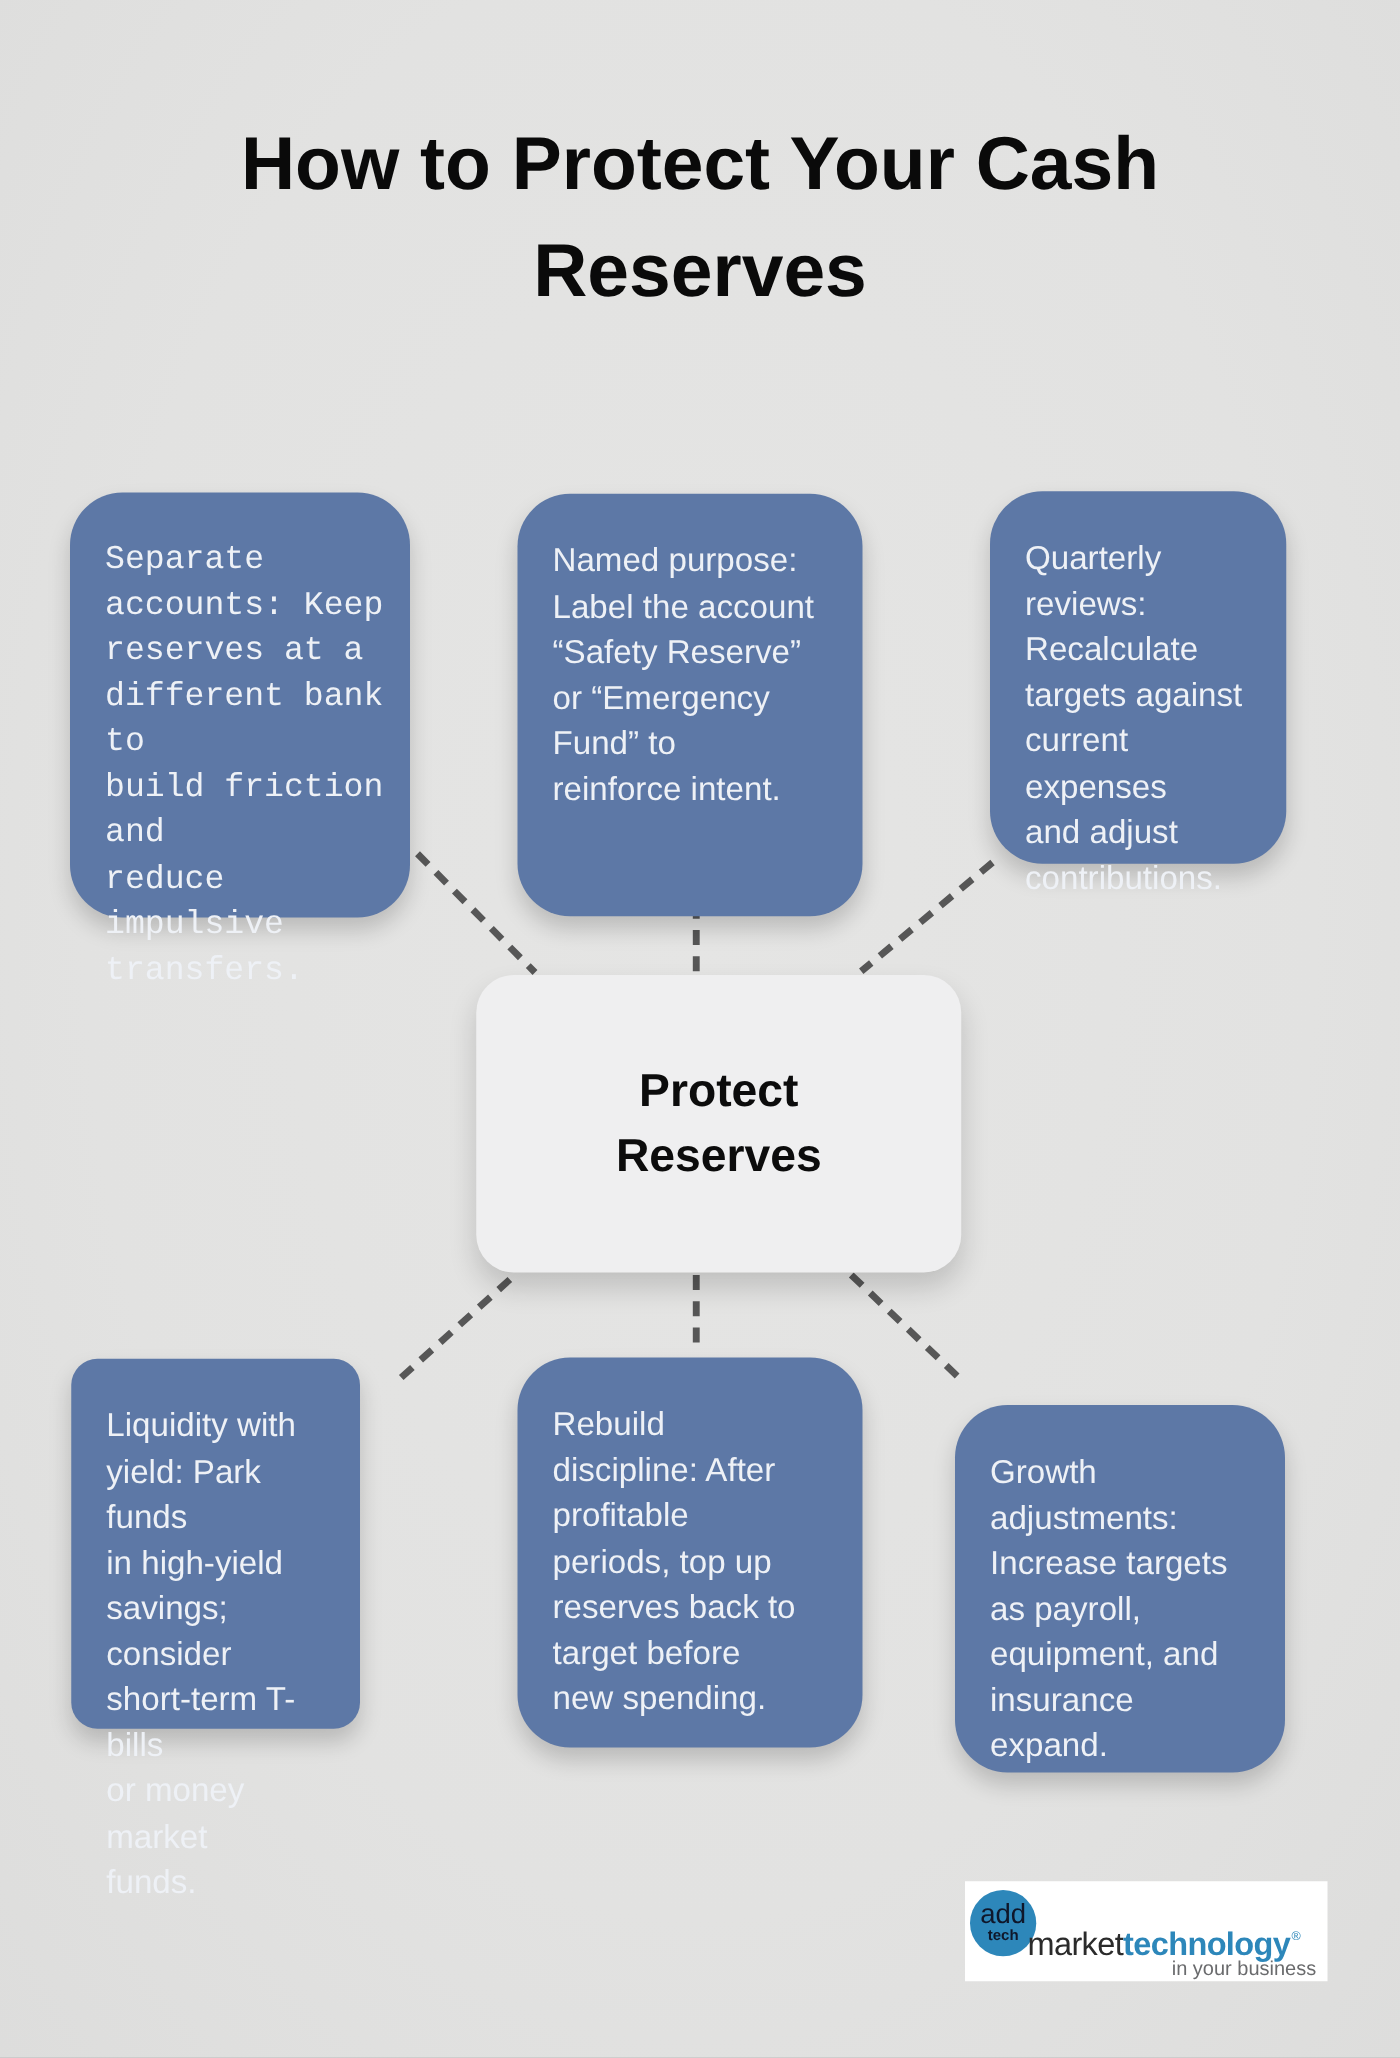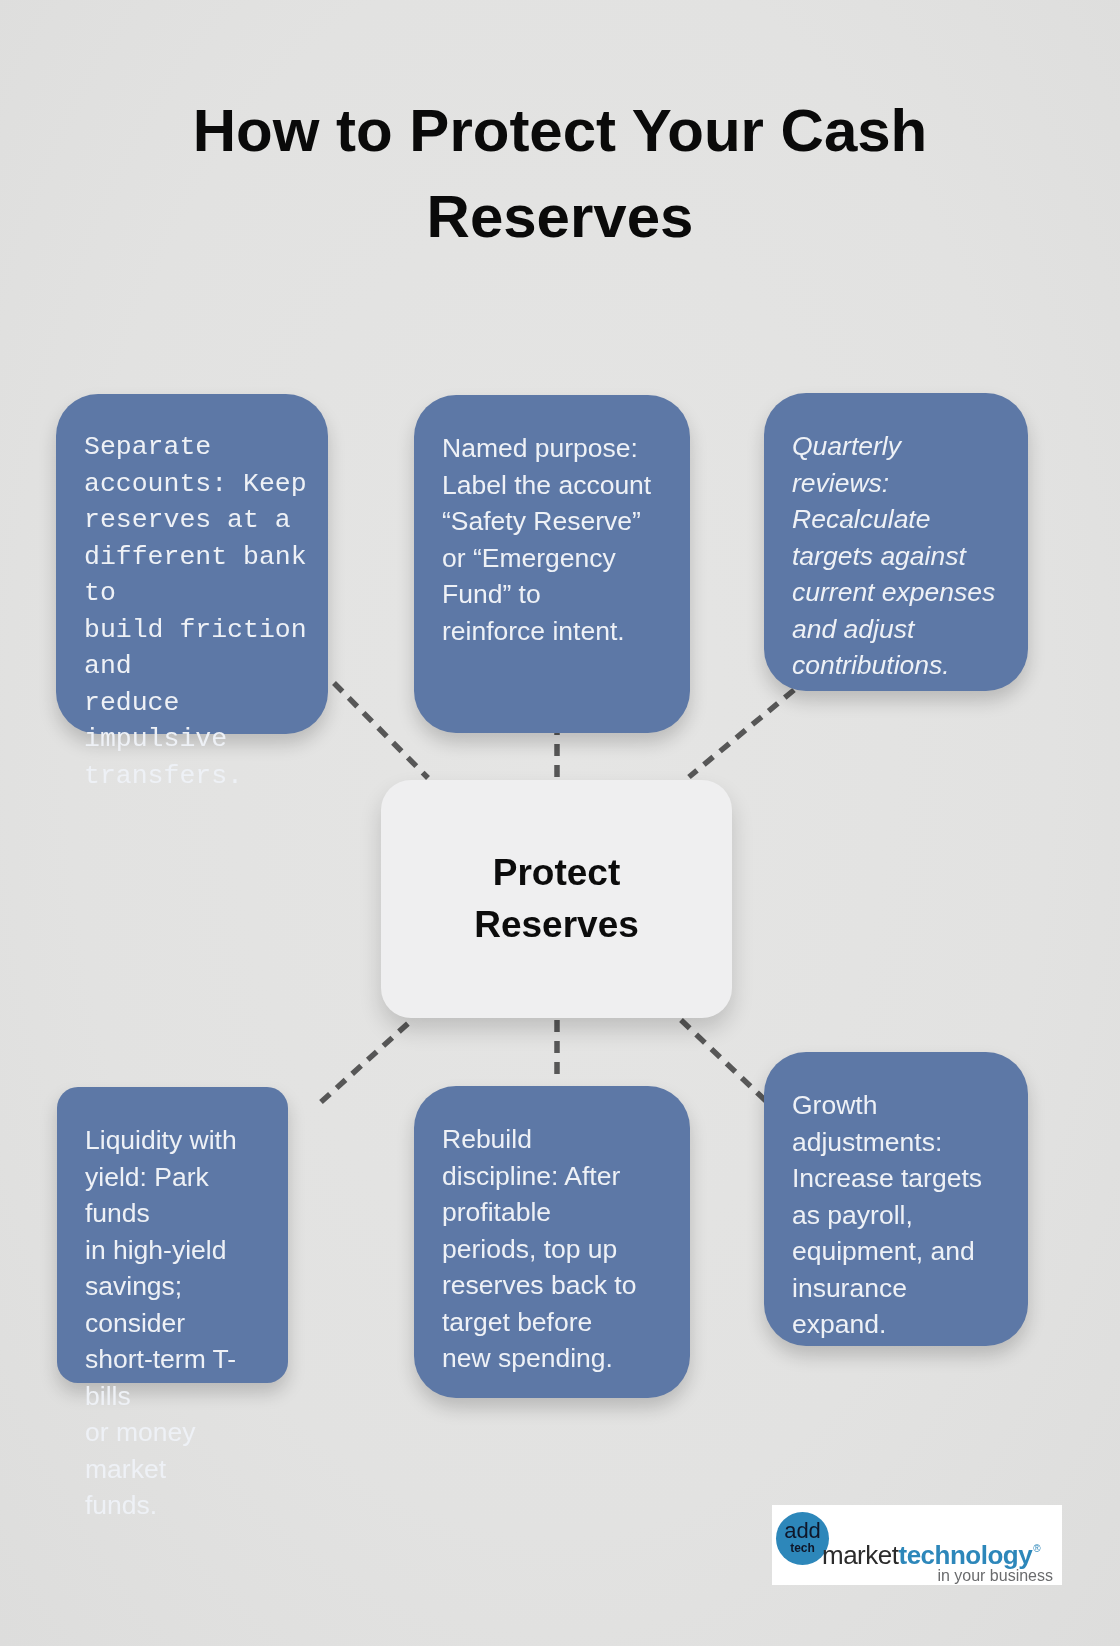--- a/index.html
+++ b/index.html
@@ -26,26 +26,26 @@
     background:var(--topic_box,#5d78a6);
     box-shadow:0 10px 18px rgba(0,0,0,0.18);
   }
   .topic-text{
     margin:0; padding:35px 18px 18px 28px;
     white-space:pre-line; color:var(--topic_text,#eef1f6);
     font-size:26.5px; line-height:36.5px; font-weight:400;
   }
   .t1{left:56px;  top:394px;  width:272px; height:340px;font-family:Liberation Mono, monospace;}
   .t2{left:414px; top:395px;  width:276px; height:338px;}
-  .t3{left:764px; top:393px;  width:264px; height:298px;font-style:italic;}
+  .t3{left:792px; top:393px;  width:237px; height:298px;}
   .t4{left:57px;  top:1087px; width:231px; height:296px;border-radius:21px;}
   .t5{left:414px; top:1086px; width:276px; height:312px;}
-  .t6{left:764px; top:1052px; width:264px; height:294px;}
+  .t6{left:764px; top:1124px; width:264px; height:294px;}
   .center-node{
-    position:absolute; left:381px; top:780px; width:351px; height:238px;
+    position:absolute; left:381px; top:780px; width:388px; height:238px;
     border-radius:30px; background:var(--center_box,#efeff0);
     box-shadow:0 12px 22px rgba(0,0,0,0.16);
     display:flex; align-items:center; justify-content:center;
   }
   .center-label{
     white-space:pre-line; text-align:center;
     font-size:37px; line-height:52px; font-weight:700;
     color:var(--center_text,#0c0c0c);
   }
   .logo{position:absolute; left:772px; top:1505px; width:290px; height:80px; background:#ffffff;}

